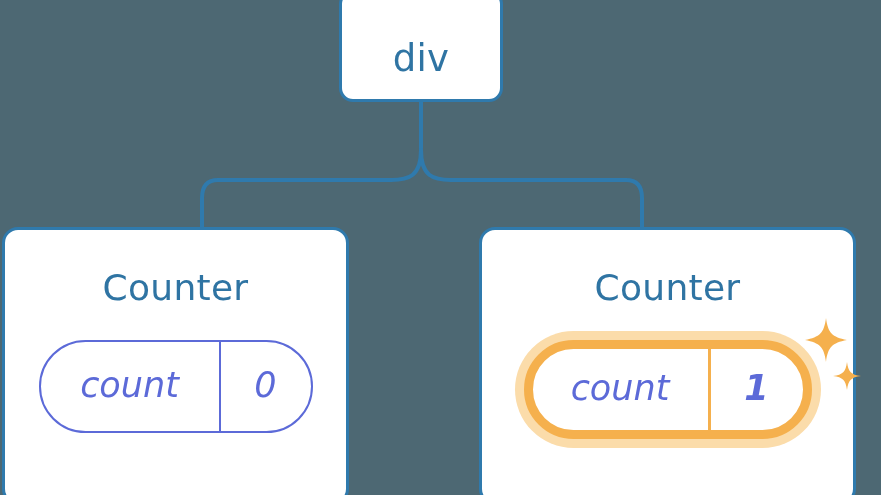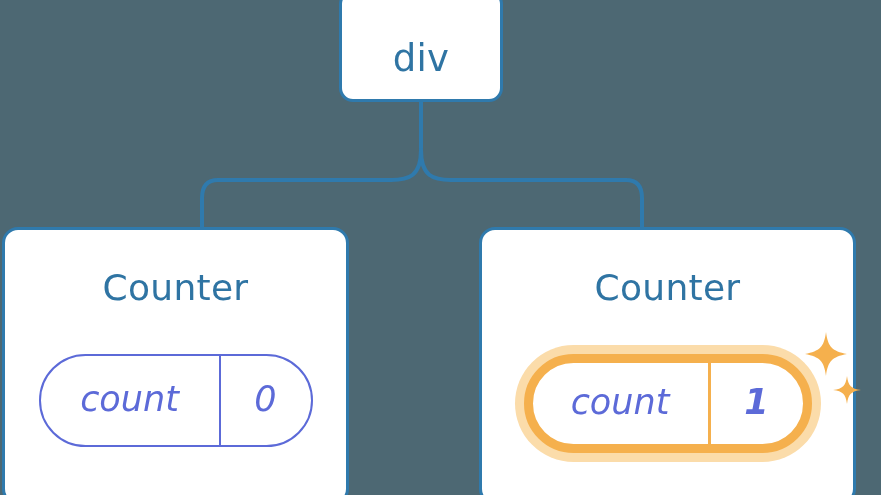--- a/index.html
+++ b/index.html
@@ -74,21 +74,21 @@
   }
 
   .node-child.left  { left: 2px;   width: 347px; }
   .node-child.right { left: 479px; width: 377px; }
 
   .node-child .node-title {
     font-size: 36px;
     color: #2f74a3;
     line-height: 1;
     letter-spacing: 0.3px;
-    margin-bottom: 48px;
+    margin-bottom: 34px;
   }
 
   
   .pill-wrap {
     position: relative;
     display: inline-block;
     font-style: italic;
   }
 
   .pill {

